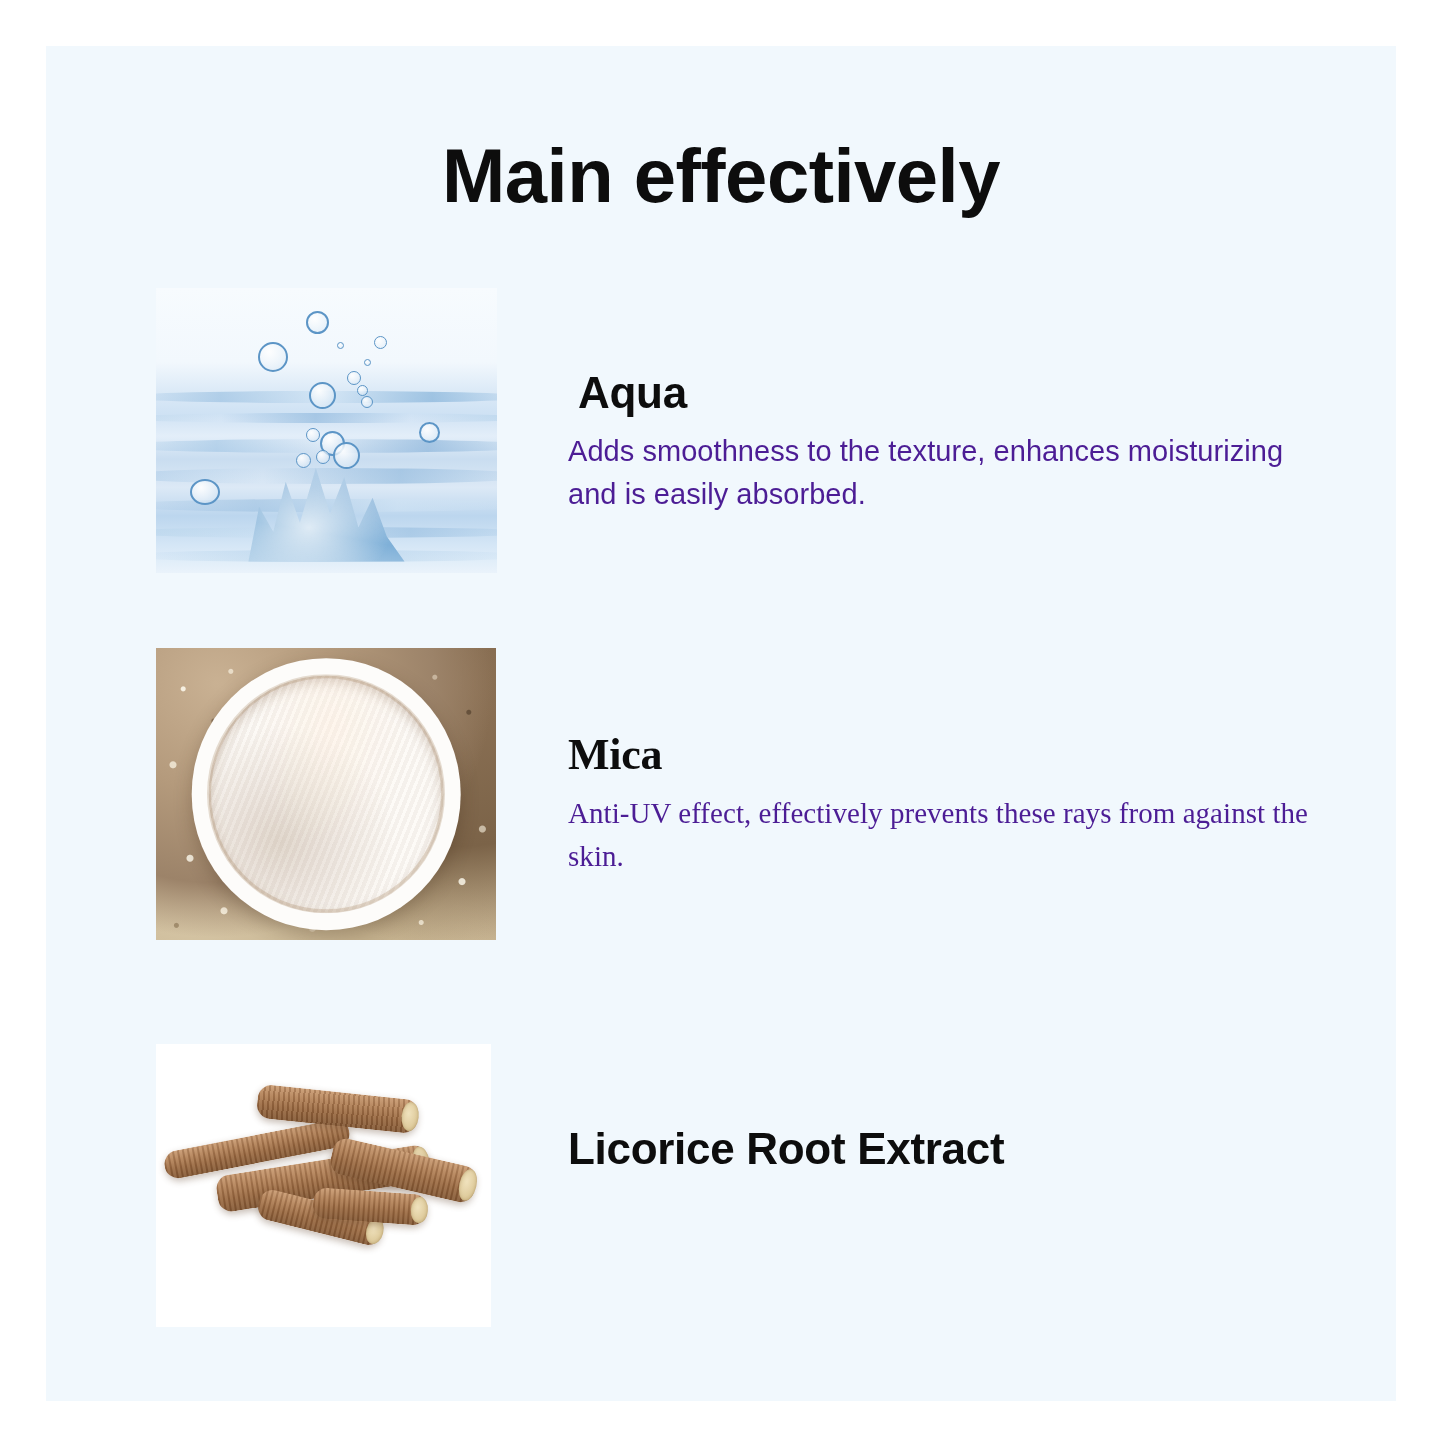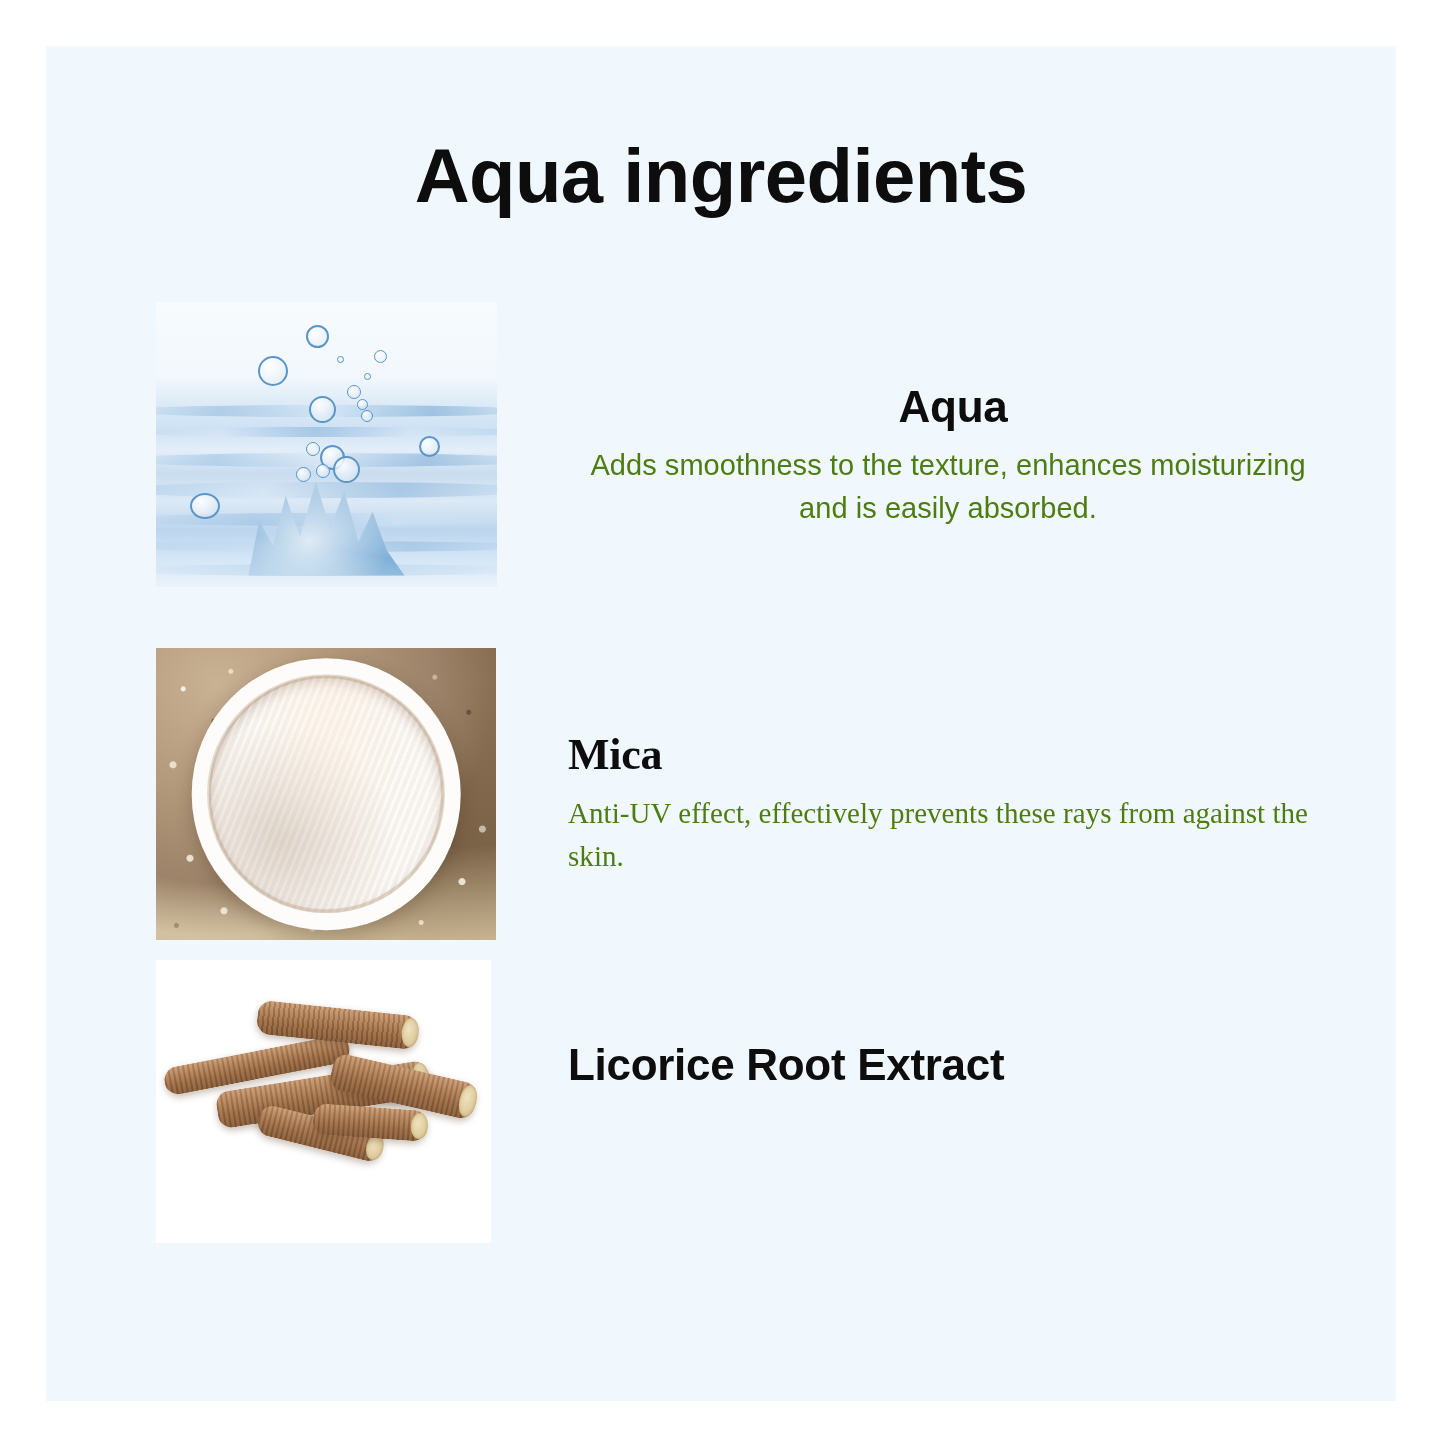--- a/index.html
+++ b/index.html
@@ -47,23 +47,23 @@
     font-family: "Liberation Sans", sans-serif;
   }
 
   
   .row {
     position: absolute;
     left: 110px;
     width: 1190px;
     height: 300px;
   }
-  .row-1 { top: 256px; text-align: center; }
+  .row-1 { top: 242px; }
   .row-2 { top: 598px; font-family: Liberation Serif, serif; }
-  .row-3 { top: 914px; }
+  .row-3 { top: 998px; }
 
   .thumb {
     position: absolute;
     left: 0;
     top: 0;
     width: 341px;
     height: 285px;
     overflow: hidden;
   }
   .row-2 .thumb { top: 4px; width: 340px; height: 292px; }
@@ -80,21 +80,21 @@
     color: #0d0d0d;
     line-height: 1.05;
     margin: 0 0 14px 0;
     letter-spacing: -0.3px;
     white-space: nowrap;
   }
   .ing-name.indented { padding-left: 10px; }
   .ing-desc {
     font-size: 29px;
     font-weight: 400;
-    color: #4d7c0f;
+    color: #4c1d95;
     line-height: 1.48;
     margin: 0;
     letter-spacing: 0.05px;
   }
 
   .row-1 .text-col { top: 82px; }
   .row-2 .text-col { top: 88px; width: 790px; }
   .row-3 .text-col { top: 82px; width: 790px; }
 
   
@@ -246,21 +246,21 @@
     background: radial-gradient(ellipse at 40% 40%, #f0e2bd 0%, #e0cd9f 55%, #c9b27d 100%);
     box-shadow: inset 0 0 3px rgba(150,120,70,.5);
   }
 </style>
 </head>
 <body>
 
 <div class="page">
   <div class="panel">
 
-    <div class="page-title">Aqua ingredients</div>
+    <div class="page-title">Main effectively</div>
 
     <div class="row row-1">
       <div class="thumb">
         <div class="img-water">
           <div class="ripple r1"></div>
           <div class="ripple r2"></div>
           <div class="ripple r3"></div>
           <div class="ripple r4"></div>
           <div class="ripple r5"></div>
           <div class="ripple r6"></div>

